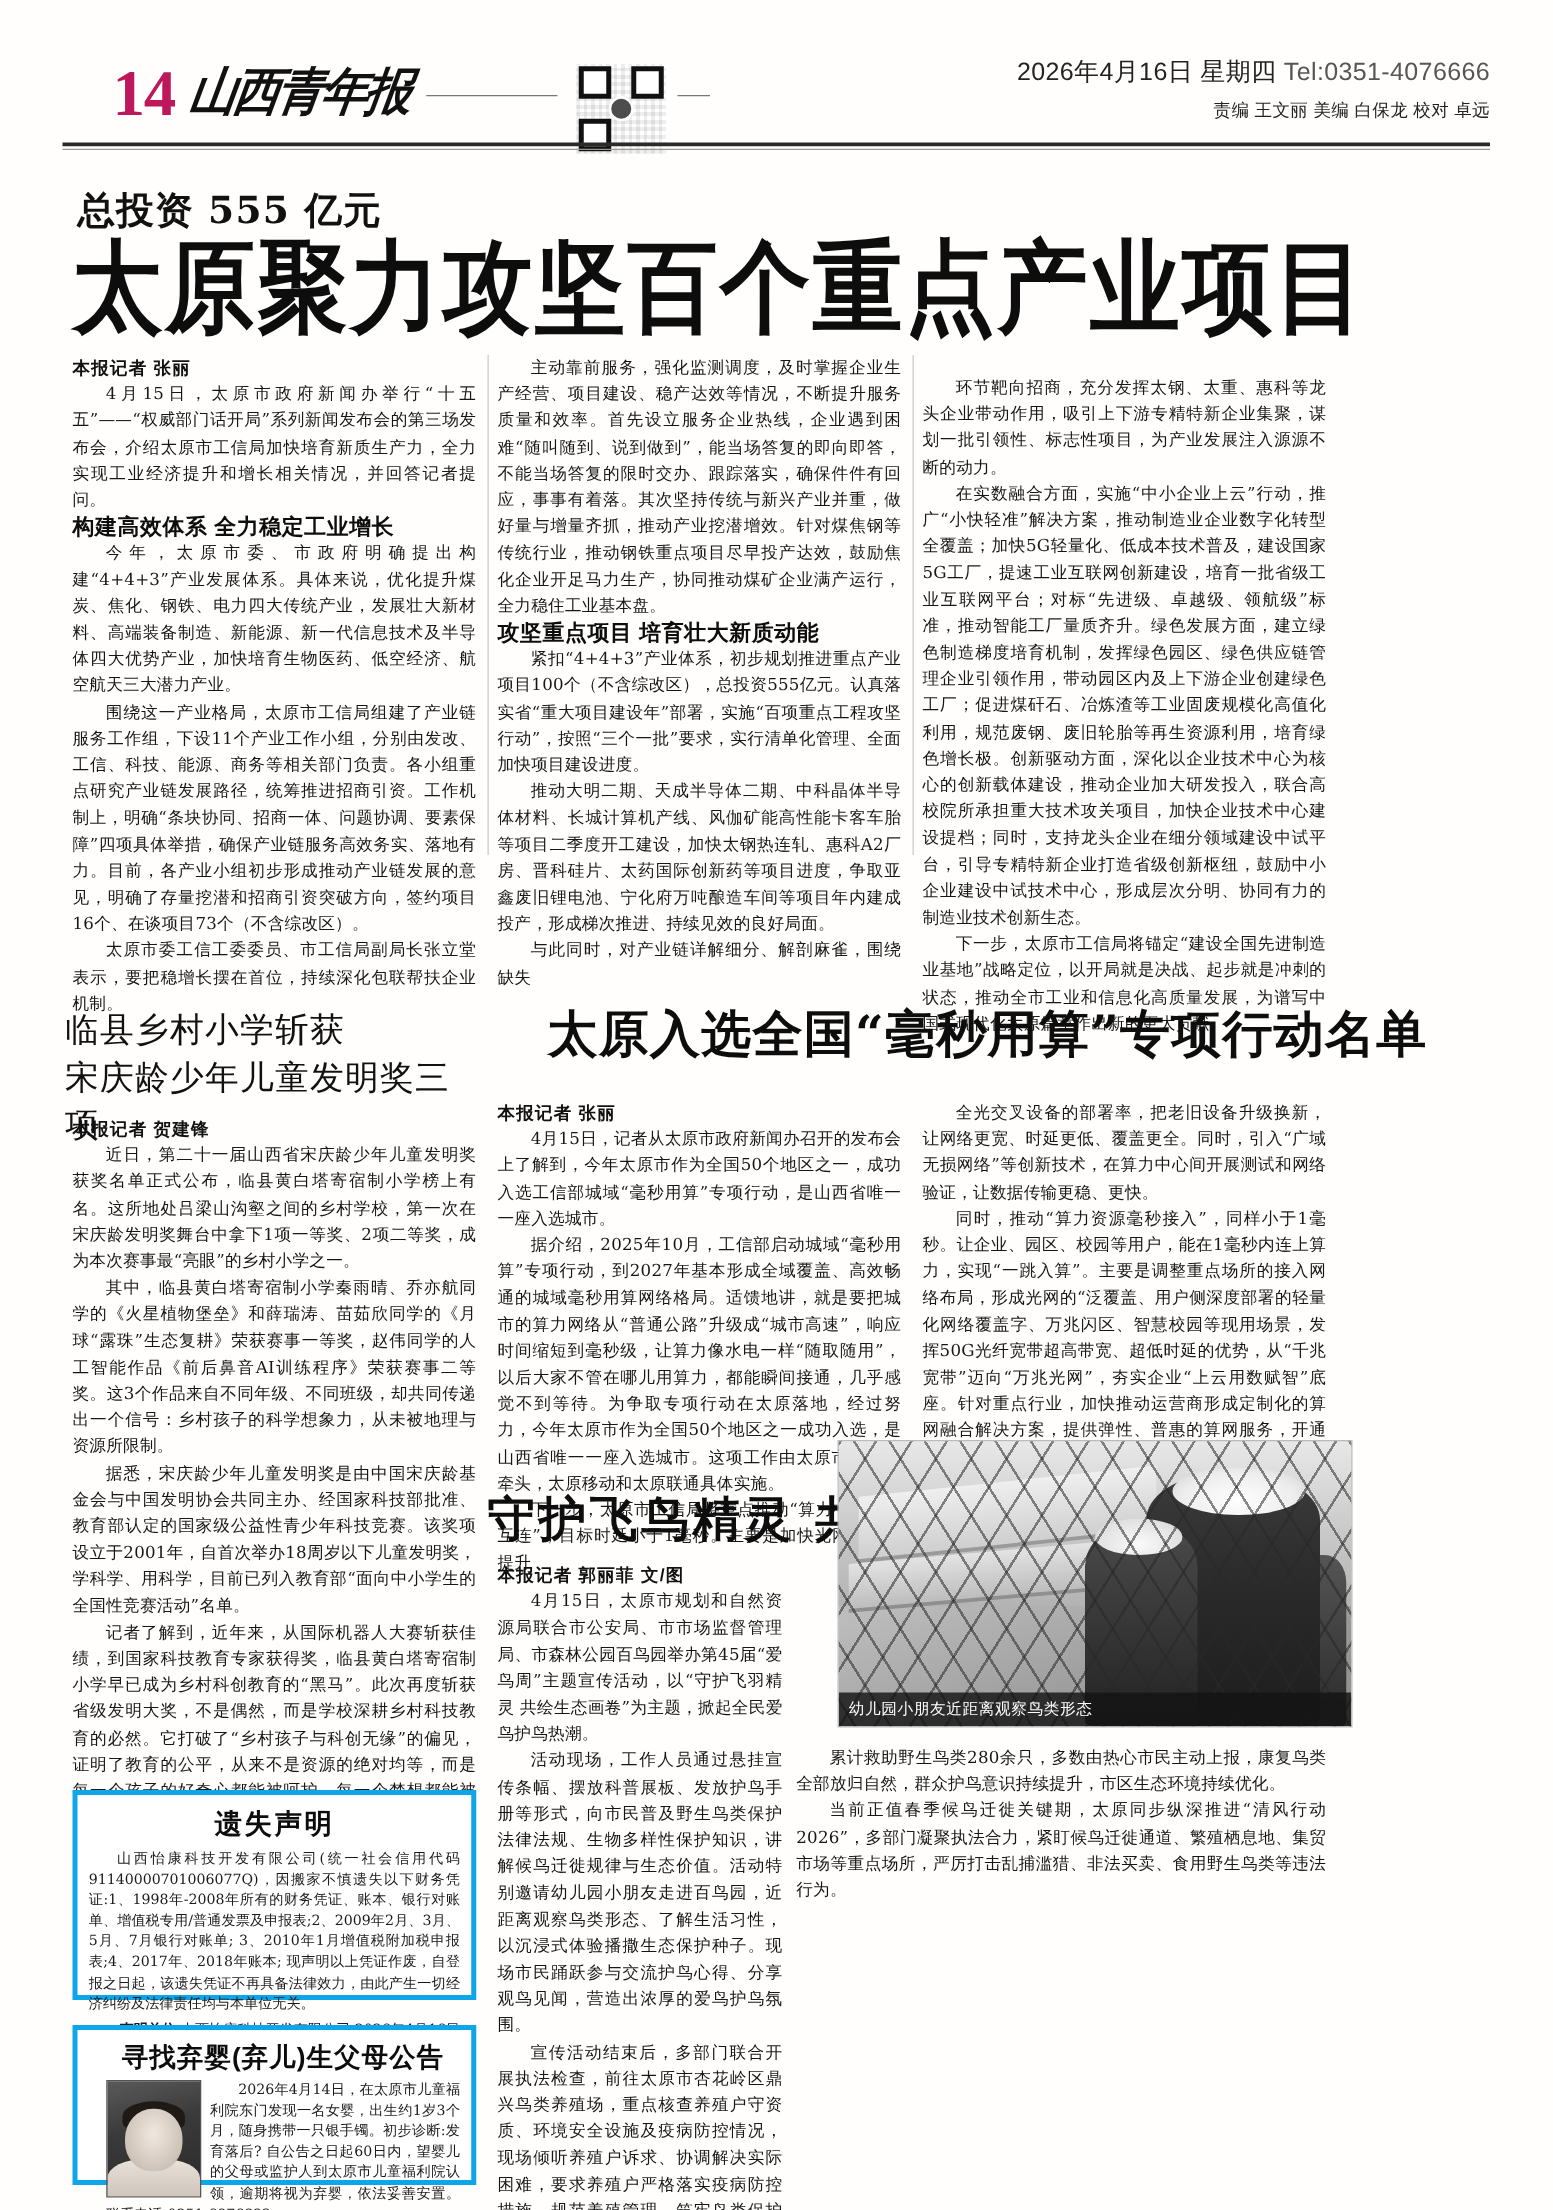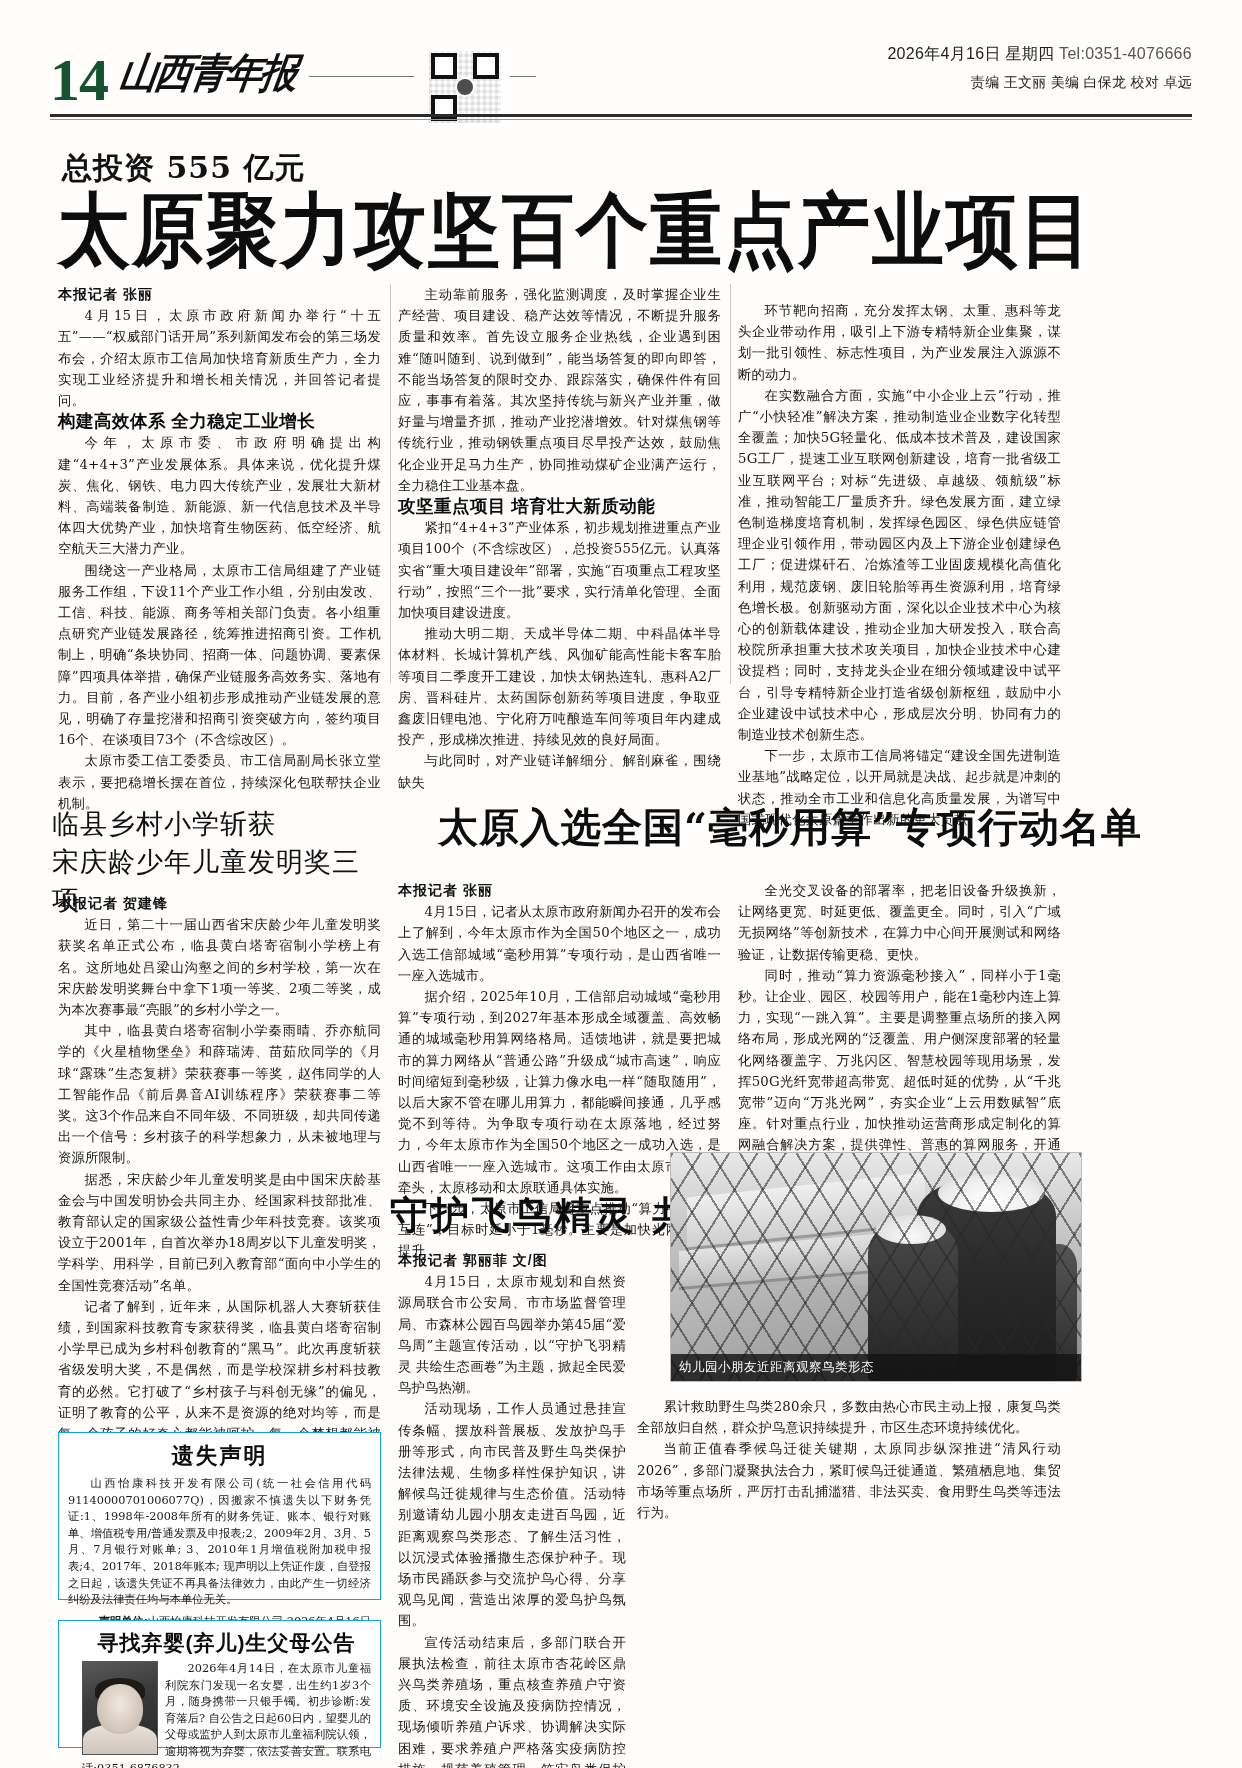--- a/index.html
+++ b/index.html
@@ -19,26 +19,27 @@
   }
 
   
   .masthead {
     position: absolute;
     left: 50px; top: 38px; width: 1142px; height: 76px;
     display: flex; align-items: flex-start;
   }
   .page-number {
     font-family: "Liberation Serif", serif;
-    font-size: 60px;
+    font-size: 52px;
     font-weight: 700;
-    color: #14532d;
+    color: #be185d;
     line-height: 1;
     letter-spacing: -1px;
     margin-top: 12px;
+    margin-left: 40px;
   }
   .paper-name {
     margin-left: 12px; margin-top: 10px;
     font-family: "DejaVu Serif", serif;
     font-size: 38px;
     font-weight: 700;
     font-style: italic;
     letter-spacing: -3px;
     color: #111;
     transform: skewX(-8deg) scaleY(1.08);
@@ -83,21 +84,21 @@
     font-size: 42px; font-weight: 700;
     letter-spacing: 2px;
     color: #3a3a3a;
     white-space: nowrap;
   }
   .mh-right {
     margin-left: auto; text-align: right; padding-top: 6px;
   }
   .mh-date {
     font-family: "Liberation Sans", sans-serif;
-    font-size: 16px; color: #222; white-space: nowrap;
+    font-size: 20px; color: #222; white-space: nowrap;
     letter-spacing: 0.3px;
     margin-left: 12px;
   }
   .mh-date .tel { color:#555; }
   .mh-credits {
     font-family: "Liberation Sans", sans-serif;
     font-size: 14px; color: #222; margin-top: 9px; white-space: nowrap;
     letter-spacing: 0.3px;
   }
   .head-rule {
@@ -237,21 +238,21 @@
     font-family:"Liberation Sans","DejaVu Sans", sans-serif;
     font-size: 12.5px;
     padding: 5px 8px;
     box-sizing:border-box;
     letter-spacing: 0.5px;
   }
 
   
   .notice {
     position:absolute;
-    border: 1px solid #0ea5e9;
+    border: 4px solid #0ea5e9;
     box-sizing:border-box;
     background:#fff;
   }
   .notice-inner { padding: 6px 9px 8px 9px; }
   .notice-title {
     text-align:center;
     font-family:"Liberation Sans","DejaVu Sans", sans-serif;
     font-weight:700; font-size: 22px; color:#0d0d0d;
     letter-spacing: 2px; margin: 2px 0 5px 0;
   }

